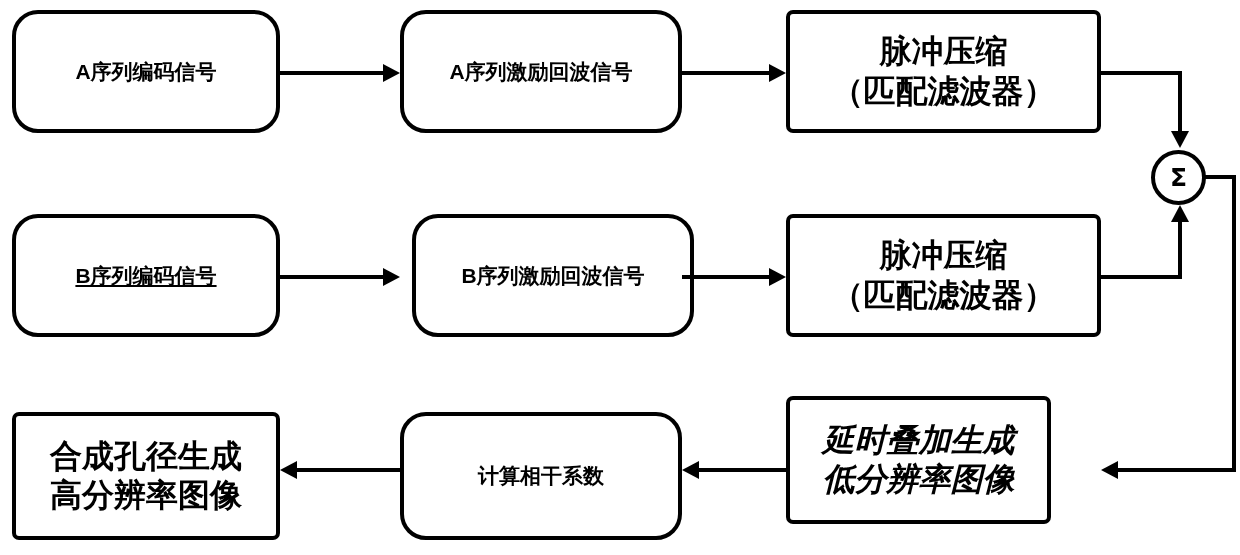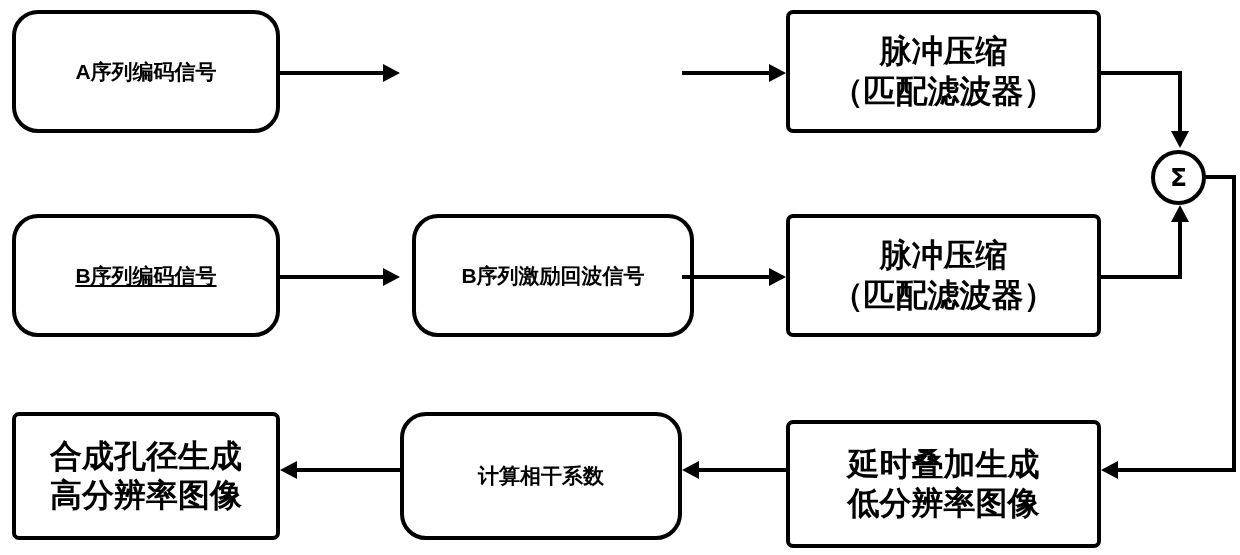--- a/index.html
+++ b/index.html
@@ -92,20 +92,23 @@
 
 <div id="canvas">
 
   <div class="node" style="left:12px; top:10px; width:268px; height:123px;">
     <span>A序列编码信号</span>
   </div>
 
   <div class="h-line" style="left:280px; top:71px; width:103px;"></div>
   <div class="arrow-right" style="left:383px; top:64px;"></div>
 
+  <div class="node" style="left:400px; top:10px; width:282px; height:123px;">
+    <span>A序列激励回波信号</span>
+  </div>
 
   <div class="h-line" style="left:682px; top:71px; width:87px;"></div>
   <div class="arrow-right" style="left:769px; top:64px;"></div>
 
   <div class="node two-line" style="left:786px; top:10px; width:315px; height:123px;">
     <span>脉冲压缩
 （匹配滤波器）</span>
   </div>
 
   <div class="h-line" style="left:1097px; top:71px; width:85px;"></div>
@@ -137,21 +140,21 @@
 
   <div class="h-line" style="left:1097px; top:275px; width:85px;"></div>
   <div class="v-line" style="left:1178px; top:222px; height:57px;"></div>
   <div class="arrow-up" style="left:1171px; top:205px;"></div>
 
   <div class="h-line" style="left:1202px; top:175px; width:34px;"></div>
   <div class="v-line" style="left:1232px; top:175px; height:297px;"></div>
   <div class="h-line" style="left:1118px; top:468px; width:118px;"></div>
   <div class="arrow-left" style="left:1101px; top:461px;"></div>
 
-  <div class="node two-line" style="left:786px; top:420px; width:315px; height:128px;">
+  <div class="node two-line" style="left:786px; top:396px; width:265px; height:128px;font-style:italic;">
     <span>延时叠加生成
 低分辨率图像</span>
   </div>
 
   <div class="h-line" style="left:699px; top:468px; width:90px;"></div>
   <div class="arrow-left" style="left:682px; top:461px;"></div>
 
   <div class="node" style="left:400px; top:412px; width:282px; height:128px;">
     <span>计算相干系数</span>
   </div>

